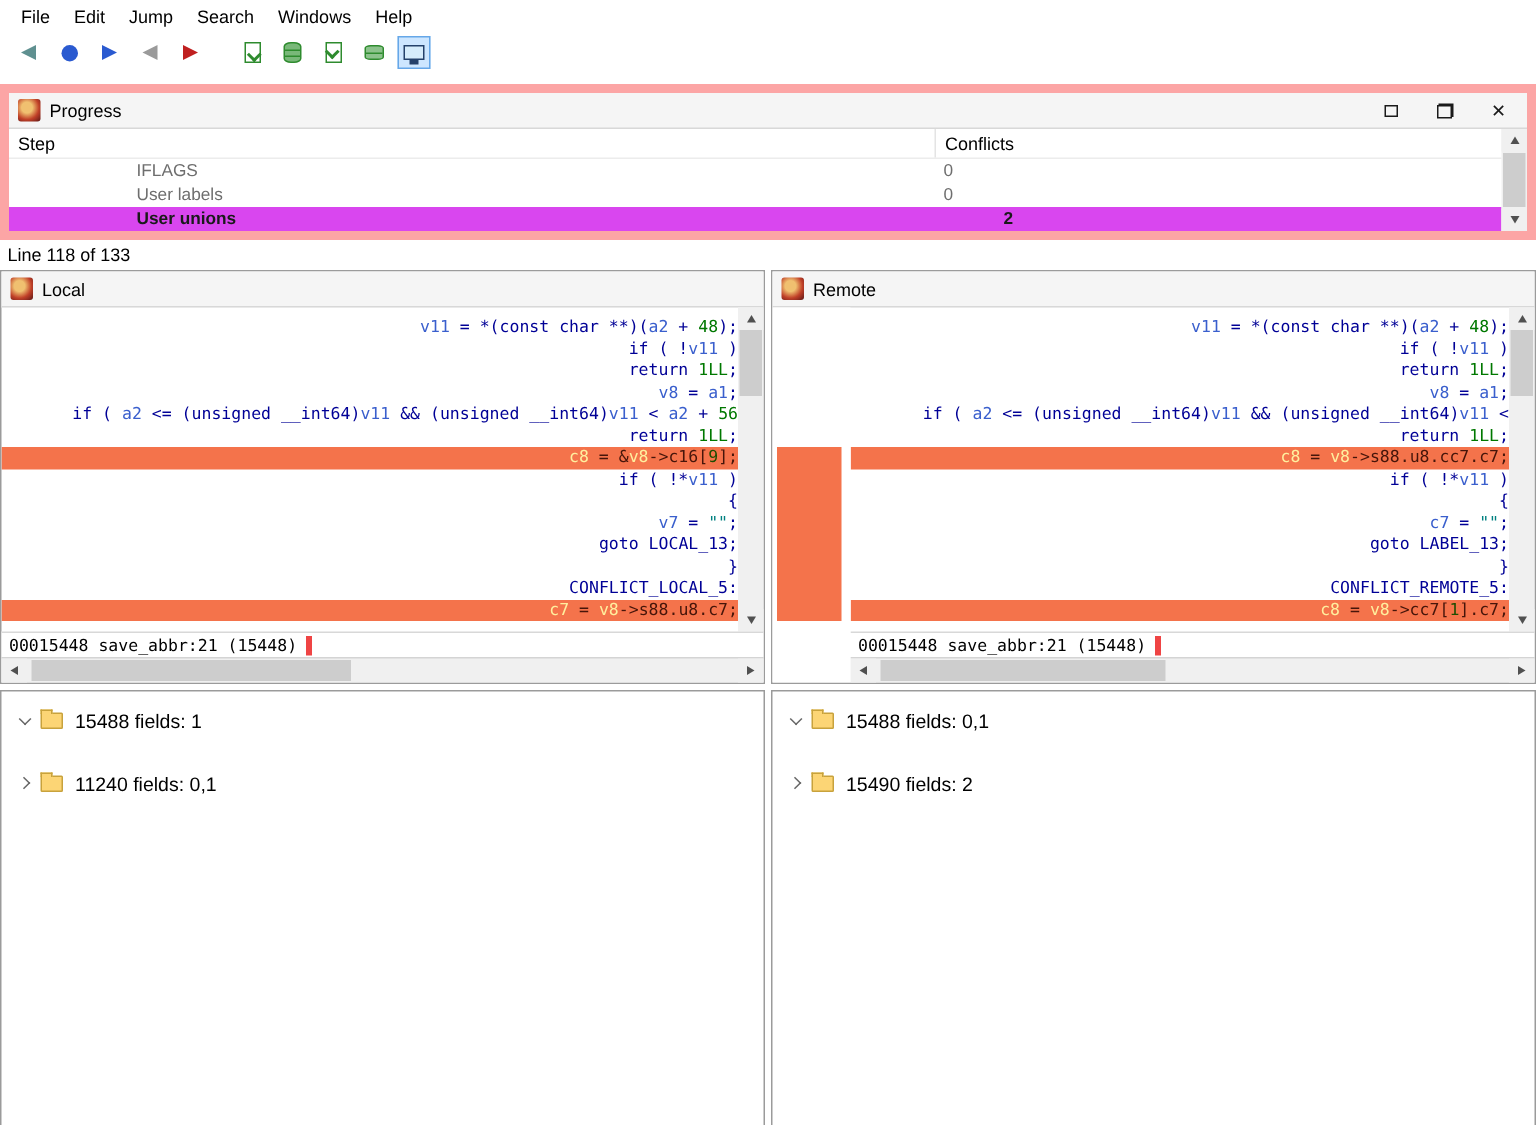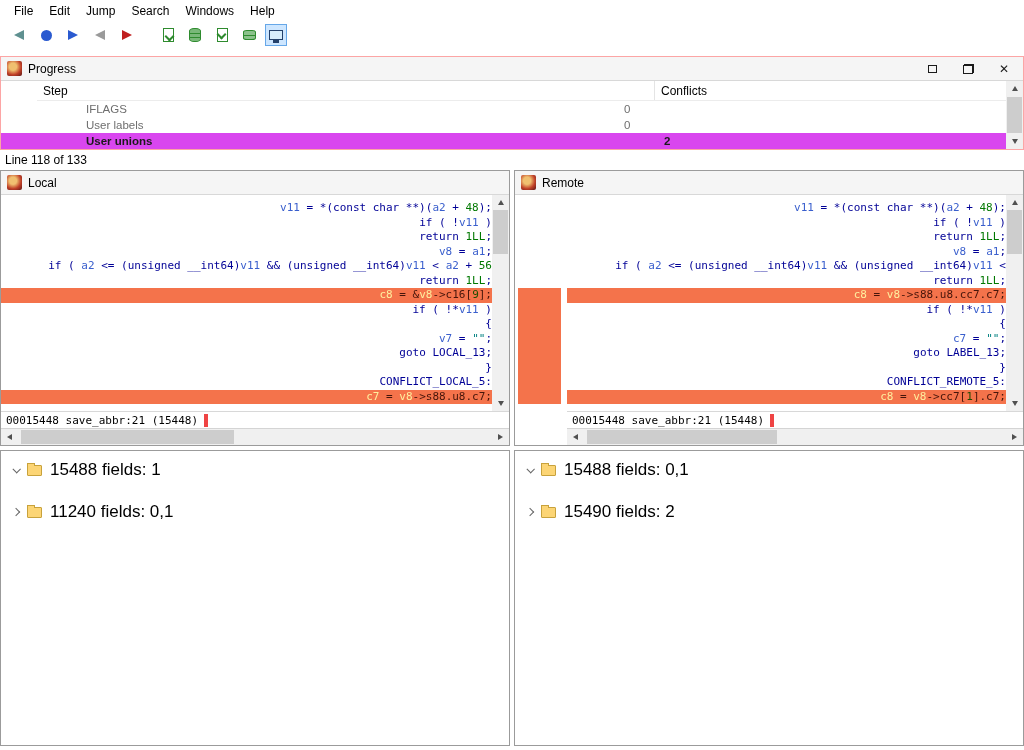--- a/index.html
+++ b/index.html
@@ -39,24 +39,24 @@
   .panel-title { font-size:12px; }
   .win-btns { margin-left:auto; display:flex; align-items:center; gap:22px; padding-right:6px; }
   .wbtn { width:14px;height:14px;display:flex;align-items:center;justify-content:center;cursor:default; }
   .icon-max { width:9px;height:8px;border:1px solid #1a1a1a;display:inline-block; }
   .icon-restore { position:relative;width:11px;height:10px;display:inline-block; }
   .icon-restore::before { content:"";position:absolute;right:0;top:0;width:8px;height:7px;border:1px solid #1a1a1a; }
   .icon-restore::after  { content:"";position:absolute;left:0;bottom:0;width:8px;height:7px;border:1px solid #1a1a1a;background:#f5f5f5; }
   .icon-close { font-size:12px;line-height:1;color:#1a1a1a; }
 
   
-  .progress-panel { margin-top:8px; border:1px solid #fca5a5; background:#fff; }
+  .progress-panel { margin-top:8px; border:6px solid #fca5a5; background:#fff; }
   .ptable { position:relative; padding-right:17px; }
   .pt-head { display:grid; grid-template-columns:617px 1fr; height:20px; align-items:center;
-    border-bottom:1px solid #ececec;margin-left:36px; }
+    border-bottom:1px solid #ececec; }
   .pt-head .hcell { padding-left:6px; }
   .pt-head .hcell.conf { border-left:1px solid #e4e4e4; height:100%; display:flex; align-items:center; }
   .prow { display:grid; grid-template-columns:617px 1fr; height:16px; align-items:center;
     font-size:11.5px; color:#6e6e6e; }
   .prow .cell.step { padding-left:85px; }
   .prow .cell.conf { padding-left:6px; }
   .prow.selected { background:#d946ef; color:#1a1a1a; font-weight:bold;gap:40px; }
   .ptable .vscroll { position:absolute; right:0; top:0; bottom:0; }
 
   
@@ -106,21 +106,21 @@
   .tree-row { display:flex; gap:4px; height:296px; margin-top:4px; }
   .tree-panel { flex:1; border:1px solid #9b9b9b; background:#fff; padding-top:8px; }
   .tree-item { display:flex; align-items:center; height:22px; padding-left:12px; gap:8px; }
   .tree-item.first { margin-bottom:20px; }
   .caret { width:6px; height:6px; border-right:1.5px solid #666; border-bottom:1.5px solid #666; flex:none; }
   .caret.down  { transform:rotate(45deg) translateY(-1px); }
   .caret.right { transform:rotate(-45deg); }
   .folder { width:15px; height:11px; background:#fcd575; border:1px solid #c8a23c; border-radius:1px; position:relative; flex:none; }
   .folder::before { content:""; position:absolute; top:-3px; left:-1px; width:6px; height:2px;
     background:#fcd575; border:1px solid #c8a23c; border-bottom:none; }
-  .tlabel { font-size:17px; }
+  .tlabel { font-size:13px; }
 </style>
 </head>
 <body>
 
 <div>
 
   <div class="menubar" id="menubar">
       <span class="menu-item">File</span>
       <span class="menu-item">Edit</span>
       <span class="menu-item">Jump</span>

